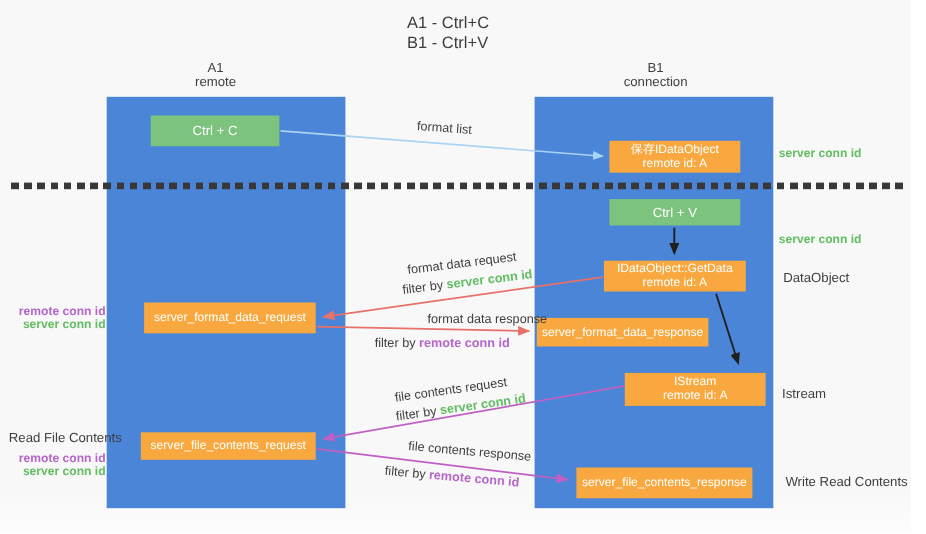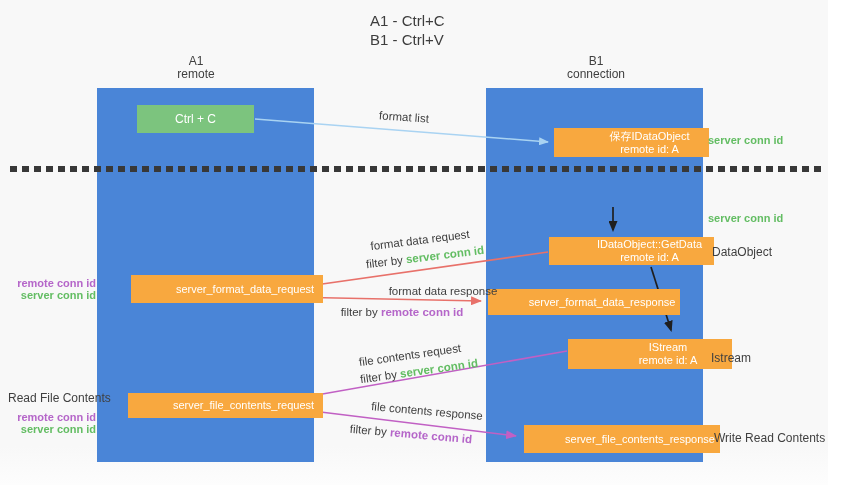--- a/index.html
+++ b/index.html
@@ -25,21 +25,21 @@
     position:absolute; left:10px; top:166px; width:816px; height:6px;
     background:repeating-linear-gradient(90deg,#383838 0 7px, transparent 7px 12px);
   }
   svg.wires { position:absolute; left:0; top:0; pointer-events:none; }
   .node {
     position:absolute; display:flex; flex-direction:column;
     align-items:center; justify-content:center;
     color:#ffffff; text-align:right; font-size:11px; line-height:13px;
   }
   .node.green  { background:#7cc47e; }
-  .node.orange { background:#f8a83f;padding-left:36px; }
+  .node.orange { background:#f8a83f; }
   .alabel {
     position:absolute; white-space:nowrap;
     font-size:11.5px; color:#3f3f3f;
   }
   .side {
     position:absolute; white-space:nowrap;
     font-size:12px; color:#3f3f3f;
   }
   .connid { font-size:11px; font-weight:bold; line-height:12px; }
   .green-t  { color:#63bd63; font-weight:bold; }
@@ -96,20 +96,23 @@
 
   <div class="node green" style="left:137px; top:105px; width:117px; height:28px; font-size:12px;">
     <span>Ctrl + C</span>
   </div>
 
   <div class="node orange" style="left:554px; top:128px; width:119px; height:29px;">
     <span>保存IDataObject</span>
     <span>remote id: A</span>
   </div>
 
+  <div class="node green" style="left:554px; top:181px; width:119px; height:24px; font-size:12px;">
+    <span>Ctrl + V</span>
+  </div>
 
   <div class="node orange" style="left:549px; top:237px; width:129px; height:28px;">
     <span>IDataObject::GetData</span>
     <span>remote id: A</span>
   </div>
 
   <div class="node orange" style="left:131px; top:275px; width:156px; height:28px;">
     <span>server_format_data_request</span>
   </div>
 

